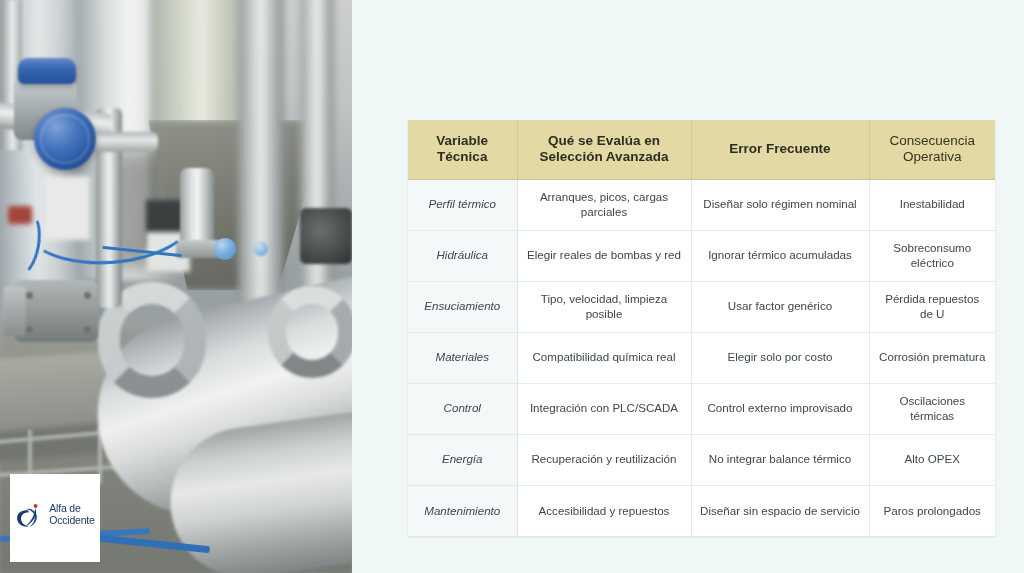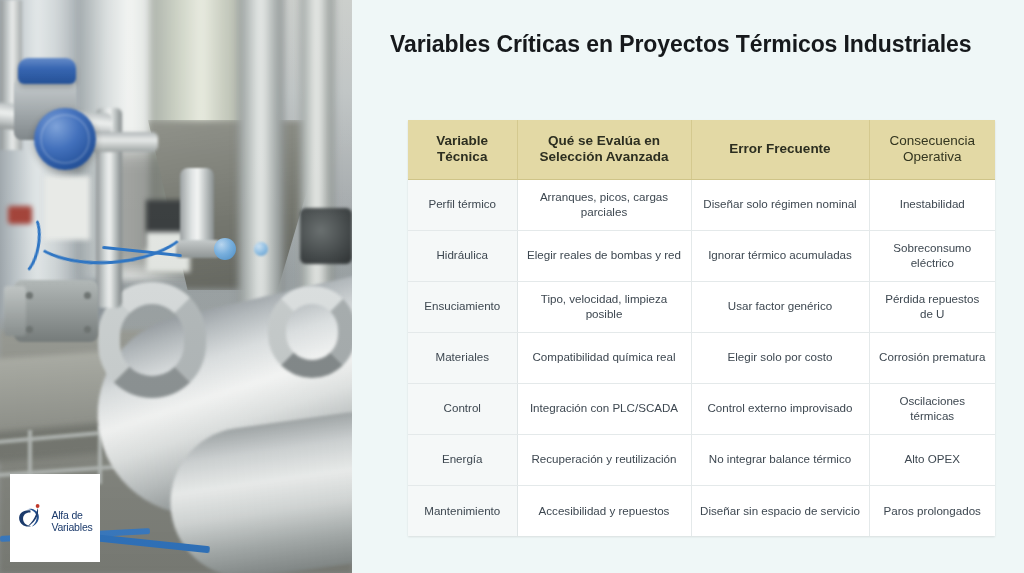--- a/index.html
+++ b/index.html
@@ -345,21 +345,21 @@
     position: absolute;
     left: 10px; top: 474px;
     width: 90px; height: 88px;
     background: #ffffff;
     display: flex;
     align-items: center;
     justify-content: center;
   }
   #logo-inner {
     display: flex;
-    align-items: flex-end;
+    align-items: flex-start;
     gap: 6px;
   }
   #logo-mark { position: relative; width: 28px; height: 30px; flex: none; }
   #logo-text {
     font-family: "Liberation Sans", sans-serif;
     font-size: 10.5px;
     line-height: 11.5px;
     color: #1b3a6b;
     letter-spacing: -0.2px;
   }
@@ -431,20 +431,21 @@
     line-height: 14.5px;
     color: #3d4750;
     border-bottom: 1px solid #e4e9ea;
     border-right: 1px solid #e4e9ea;
     background: #ffffff;
   }
   table.vt tbody td.col-first {
     background: #f5f8f8;
     color: #3d4750;
     border-right: 1px solid #dfe5e6;
+    font-style: italic;
   }
   table.vt tbody td.col-last { border-right: none; margin-top: 43px; }
   table.vt tbody tr:last-child td { border-bottom: none; }
 </style>
 </head>
 <body>
 
 <div id="slide">
 
   <div id="photo-panel">
@@ -518,28 +519,27 @@
                    C11.0 23.2, 6.6 21.2, 6.1 16.6 C5.6 12.0, 9.3 9.3, 13.5 9.6 Z" fill="#1b3a6b"></path>
           <path d="M9.8 6.2 C14.4 4.6, 19.6 6.6, 21.3 11.0 C23.2 15.9, 20.0 21.6, 14.8 23.6
                    C18.9 20.4, 20.6 15.6, 19.1 11.6 C17.7 7.9, 13.6 6.0, 9.8 6.2 Z" fill="#23508f"></path>
           <path d="M20.6 5.0 C21.8 8.2, 21.0 12.5, 18.4 16.4 C16.3 19.6, 13.4 21.9, 10.8 23.2
                    C14.4 20.0, 17.3 16.0, 18.8 11.8 C19.7 9.3, 20.3 7.0, 20.6 5.0 Z" fill="#1b3a6b"></path>
           <circle cx="20.6" cy="3.0" r="1.9" fill="#c0392b"></circle>
         </svg>
       </div>
       <div id="logo-text">
         <span class="l1">Alfa de</span>
-        <span class="l2">Variables</span>
+        <span class="l2">Occidente</span>
       </div>
     </div>
   </div>
 
   <div id="content">
 
-    <h1 id="page-title">Variables Críticas en Proyectos Térmicos Industriales</h1>
 
     <div id="table-wrap">
       <table class="vt">
         <colgroup>
           <col class="c1">
             <col class="c2">
             <col class="c3">
             <col class="c4">
         </colgroup>
         <thead>

